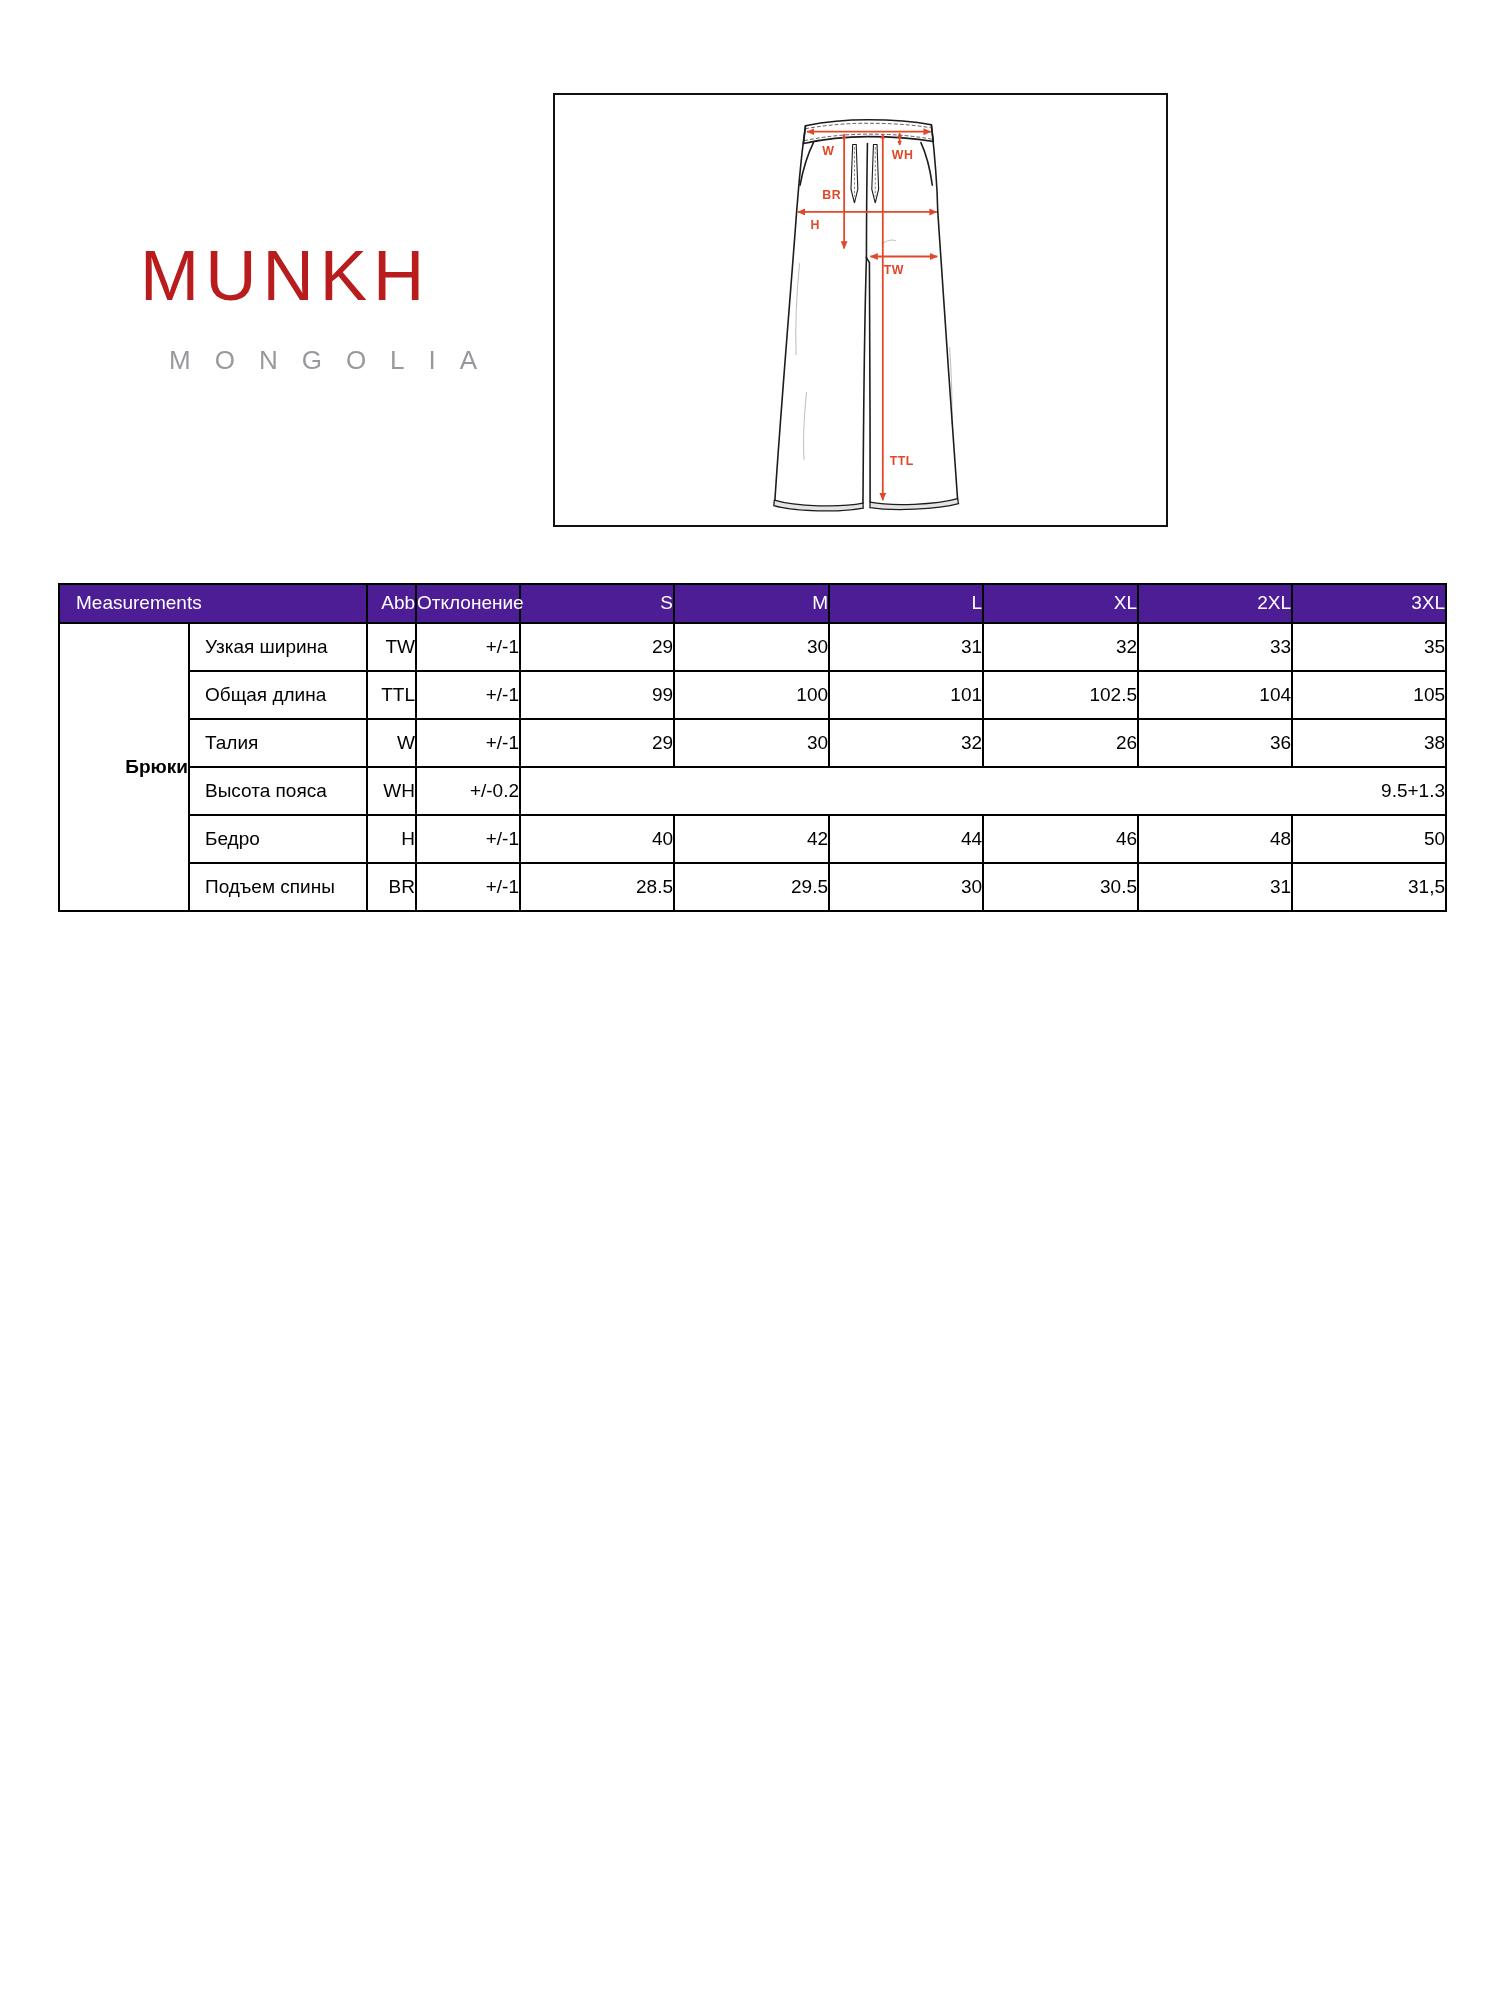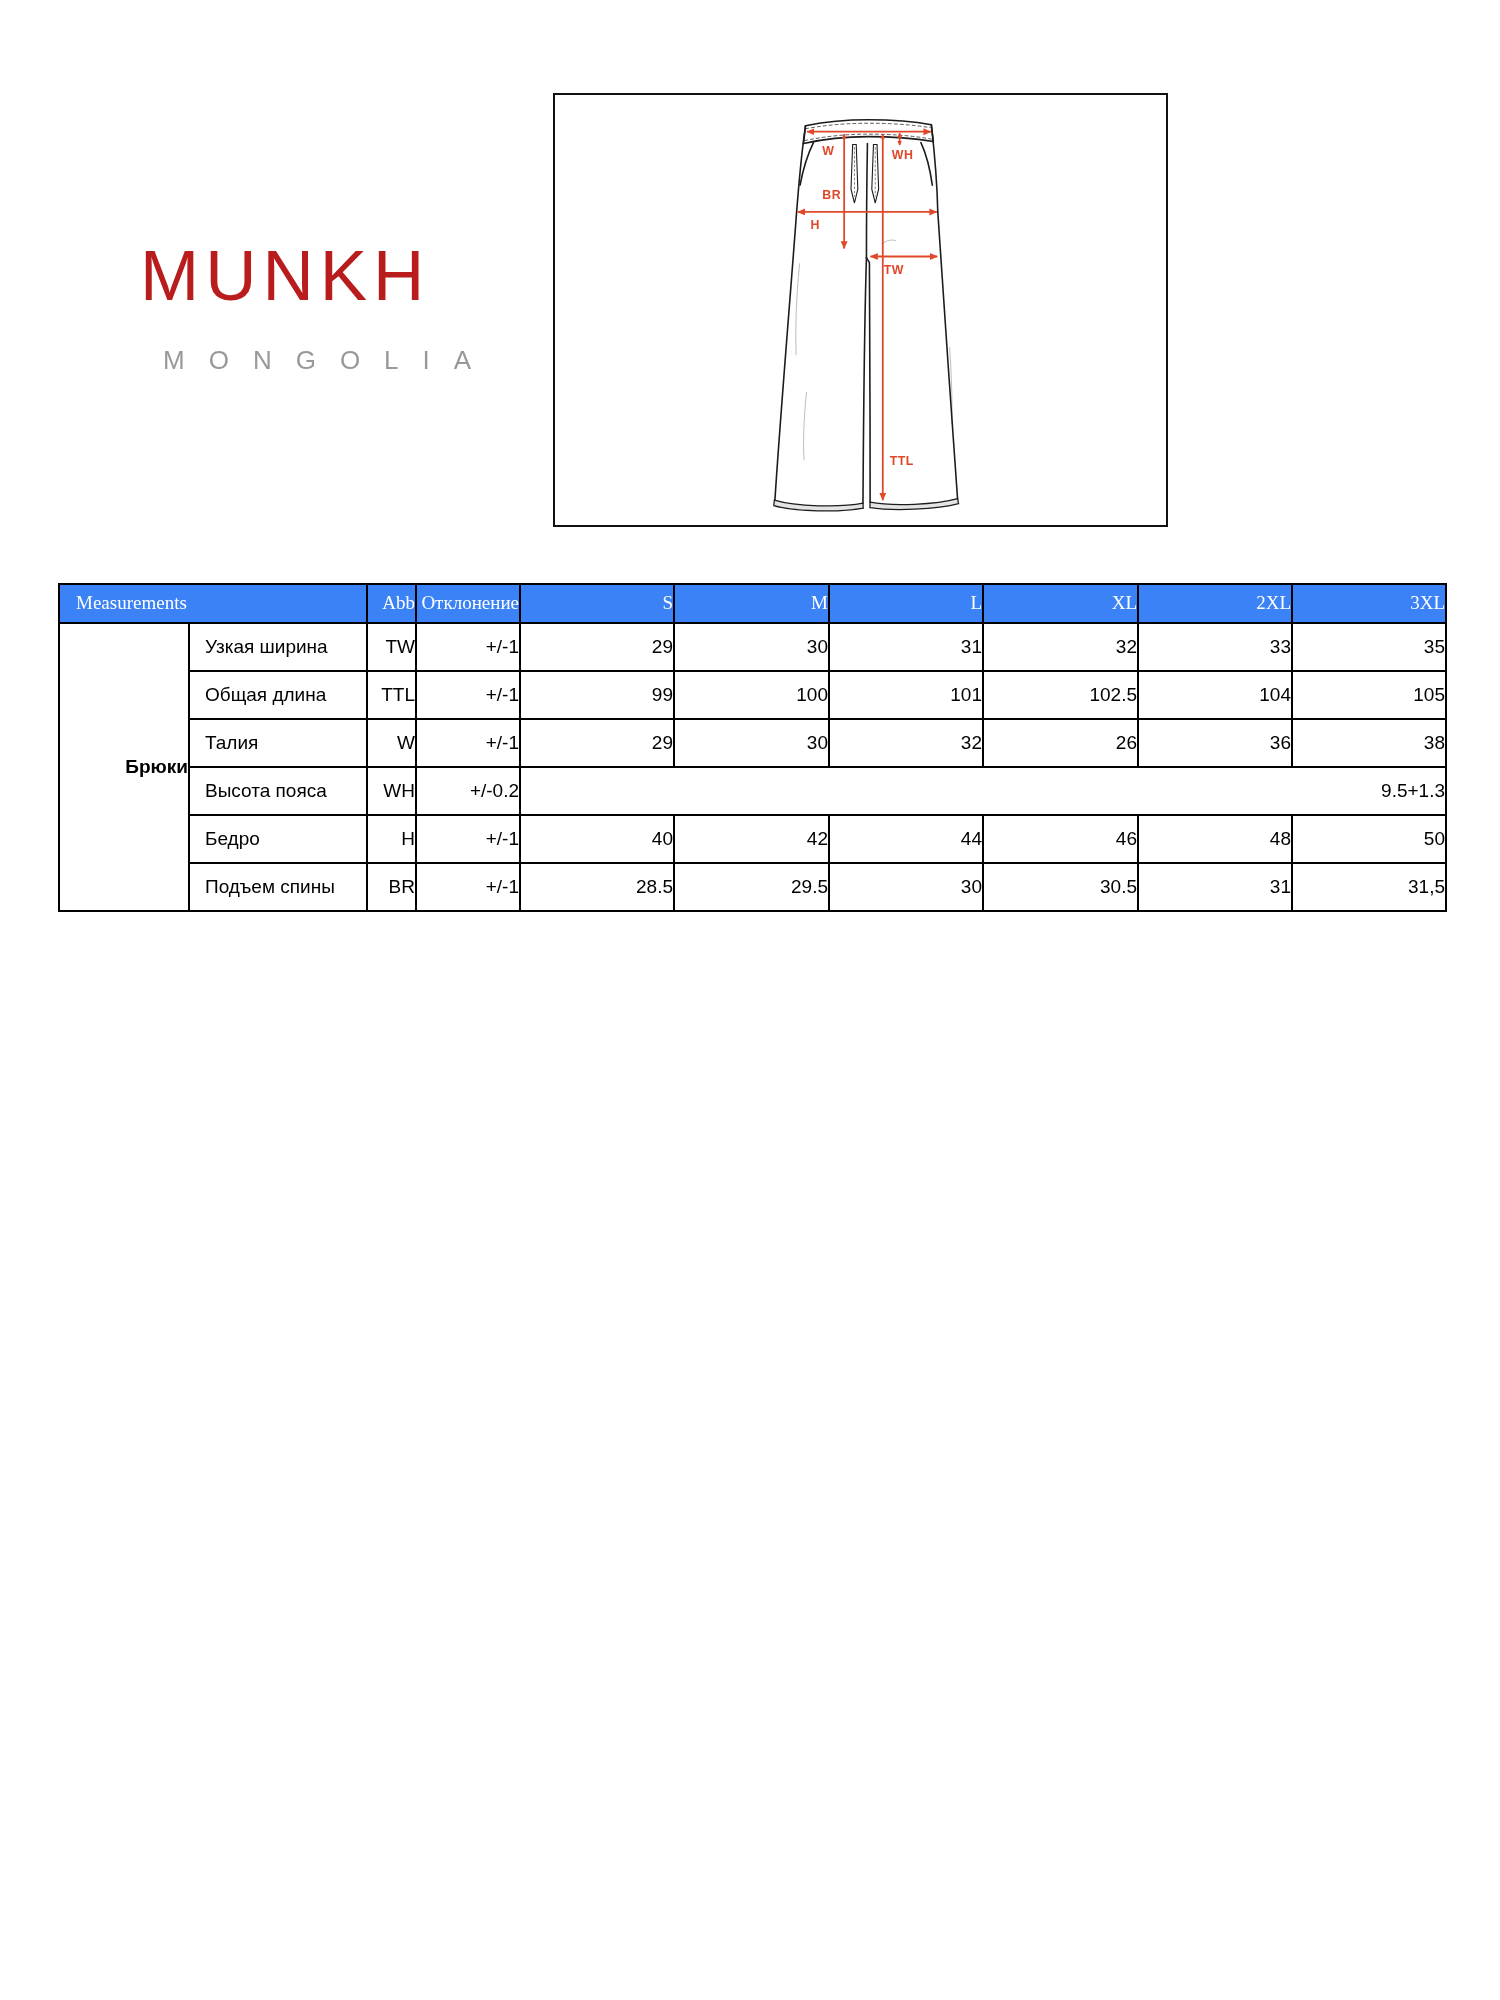--- a/index.html
+++ b/index.html
@@ -7,21 +7,21 @@
     width:1500px;height:2000px;position:relative;background:#ffffff;
     font-family:"Liberation Sans",sans-serif;color:#000;overflow:hidden;
   }
   
   .logo-brand{
     position:absolute;left:140px;top:240px;line-height:1;
     font-size:71px;font-weight:400;letter-spacing:6px;color:#b91c1c;
     font-family:"Liberation Sans",sans-serif;white-space:nowrap;
   }
   .logo-sub{
-    position:absolute;left:163px;top:347px;line-height:1;
+    position:absolute;left:169px;top:347px;line-height:1;
     font-size:26px;font-weight:400;letter-spacing:24px;color:#97999c;
     font-family:"Liberation Sans",sans-serif;white-space:nowrap;
   }
   
   .diagram{
     position:absolute;left:553px;top:93px;width:615px;height:434px;
     border:2px solid #111;box-sizing:border-box;background:#fff;
   }
   .diagram svg{display:block;width:100%;height:100%;}
   
@@ -30,21 +30,21 @@
     border-collapse:collapse;table-layout:fixed;
     font-size:19px;line-height:1.1;
   }
   .size-table th,.size-table td{
     border:2px solid #000;text-align:right;vertical-align:middle;
     padding:0;overflow:visible;white-space:nowrap;
   }
   .size-table thead tr{height:39px;}
   .size-table tbody tr{height:48px;}
   .size-table thead th{
-    background:#3b82f6;color:#fff;font-weight:400;border-color:#000;font-family:Liberation Serif, serif;
+    background:#4c1d95;color:#fff;font-weight:400;border-color:#000;
   }
   .size-table thead th.al{text-align:left;padding-left:16px;}
   .size-table td.name{text-align:left;padding-left:15px;}
   .size-table td.group{font-weight:bold;}
 </style>
 </head>
 <body>
 
 <div class="logo-brand">MUNKH</div>
 <div class="logo-sub">MONGOLIA</div>

